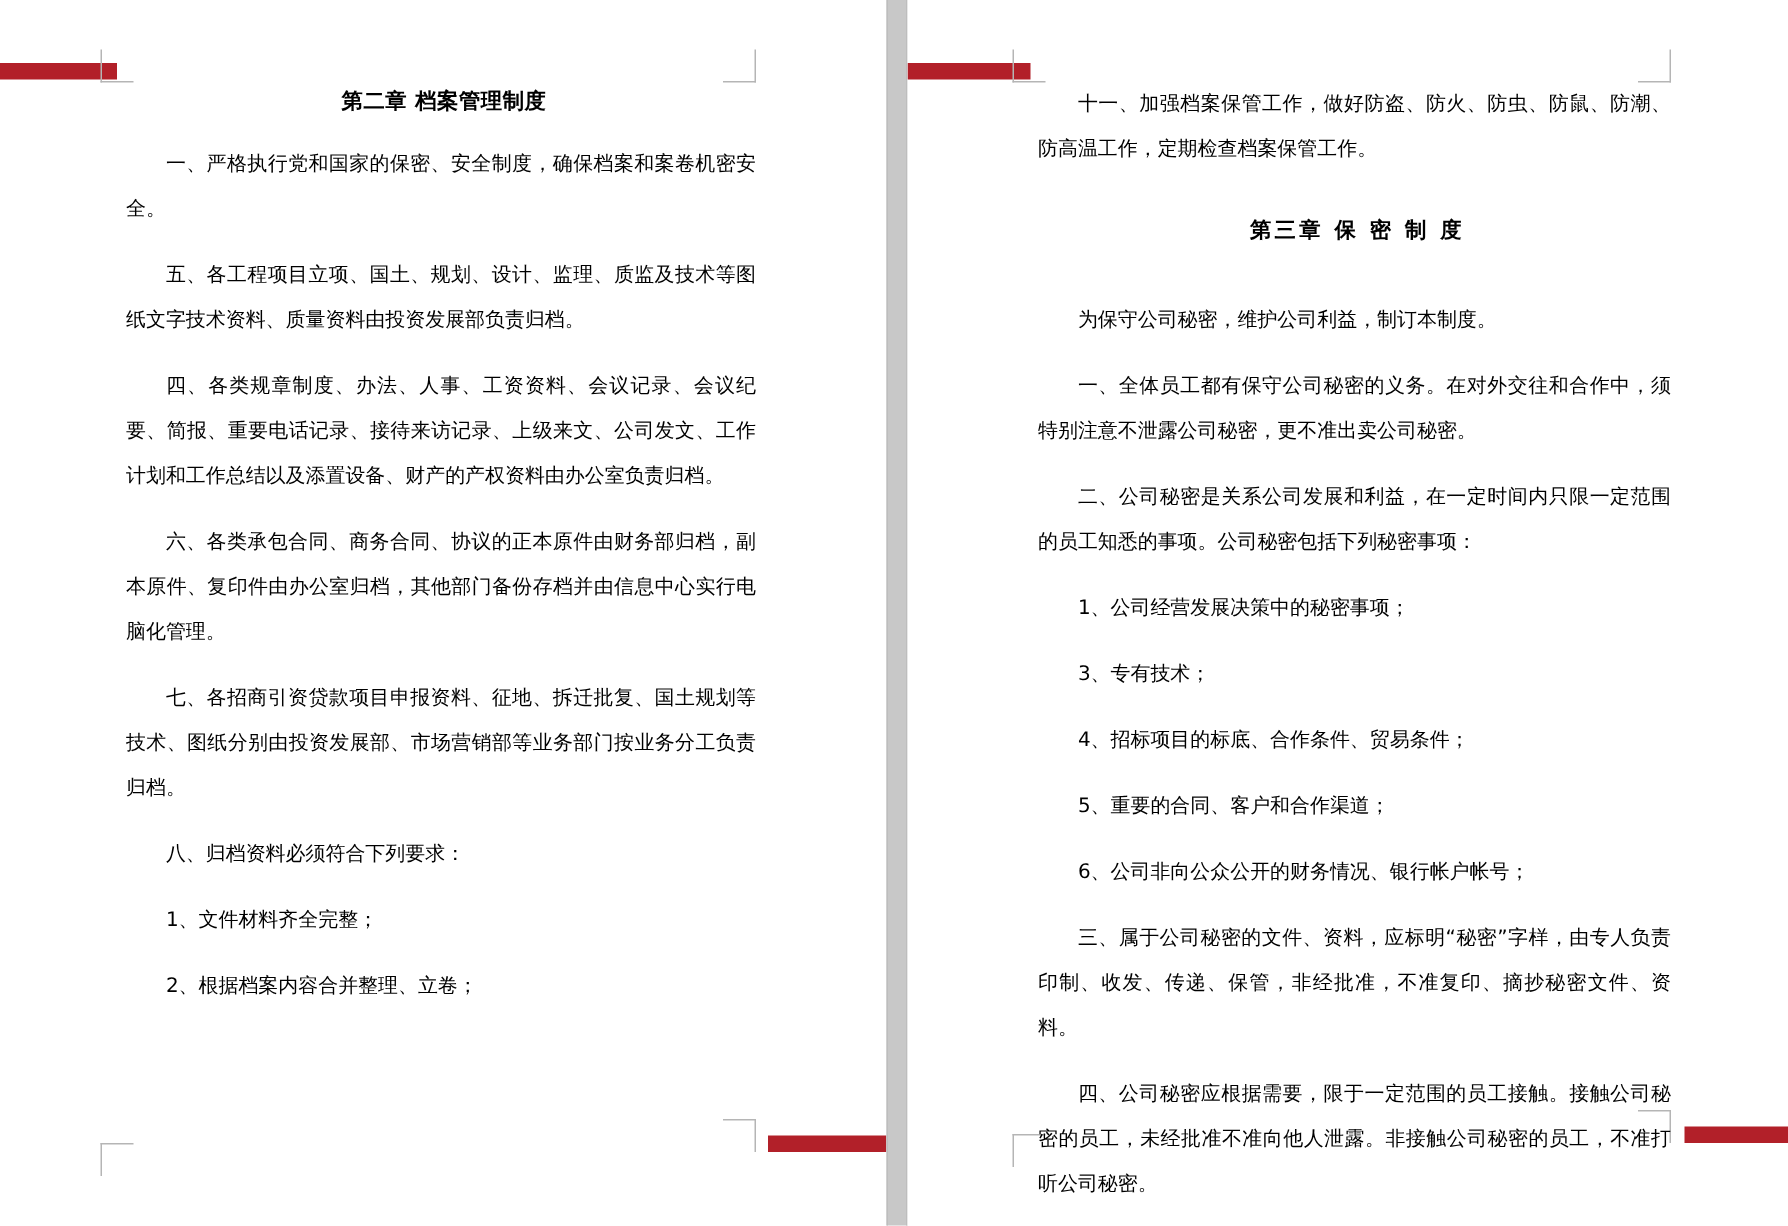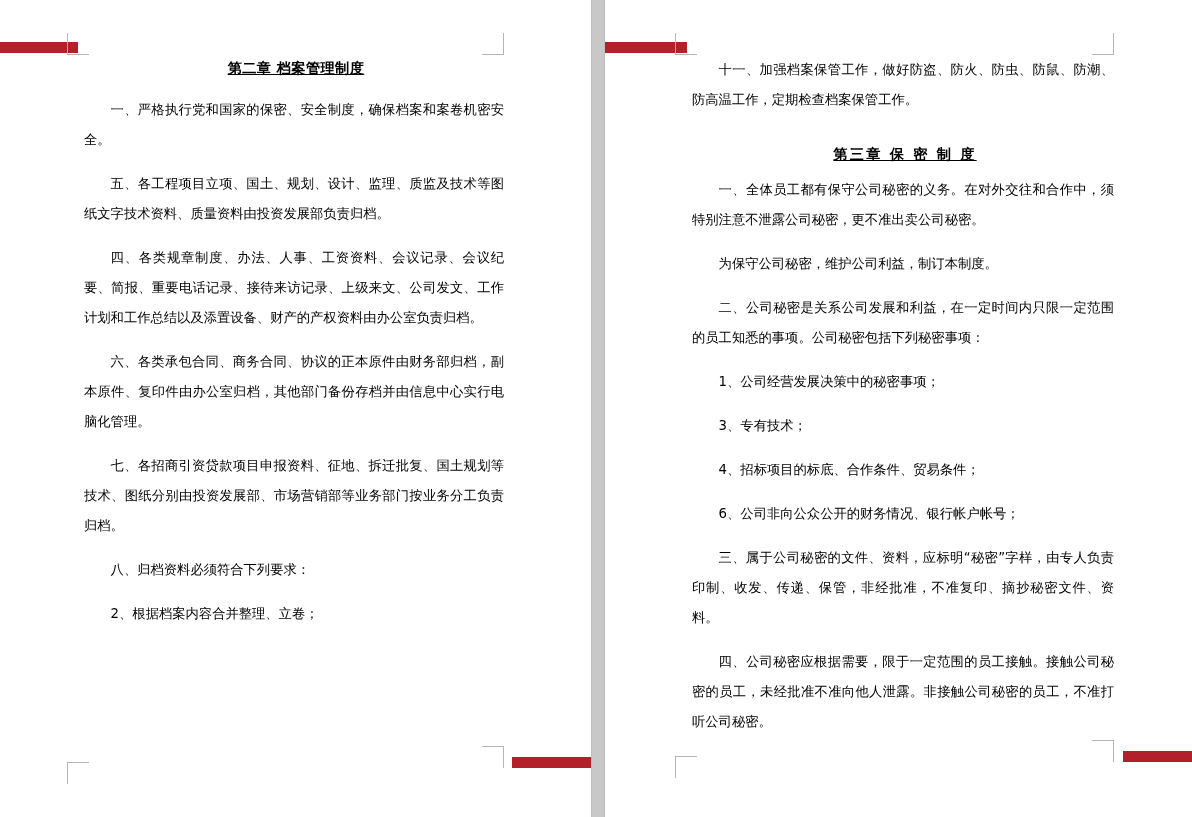--- a/index.html
+++ b/index.html
@@ -87,25 +87,24 @@
   .rp-body { left: 87px;  width: 426px; }
 
   h1.chapter-title {
     font-size: 14.2px;
     font-weight: bold;
     text-align: center;
     margin: 0 0 14px 0;
     padding: 0;
     line-height: 26px;
     letter-spacing: 0.4px;
-    text-decoration: underline;
   }
   h1.chapter-title.spaced {
     letter-spacing: 2.2px;
-    margin: 26px 0 8px 0;
+    margin: 26px 0 32px 0;
   }
   p.para {
     margin: 0 4px 14px 0;
     padding: 0;
     text-indent: 2em;
     text-align: justify;
     text-justify: inter-ideograph;
     word-break: break-all;
   }
   p.para:last-child { margin-bottom: 0; }
@@ -127,20 +126,21 @@
 
     <div class="body-text lp-body">
       <h1 class="chapter-title">第二章   档案管理制度</h1>
 
       <p class="para">一、严格执行党和国家的保密、安全制度，确保档案和案卷机密安全。</p>
       <p class="para">五、各工程项目立项、国土、规划、设计、监理、质监及技术等图纸文字技术资料、质量资料由投资发展部负责归档。</p>
       <p class="para">四、各类规章制度、办法、人事、工资资料、会议记录、会议纪要、简报、重要电话记录、接待来访记录、上级来文、公司发文、工作计划和工作总结以及添置设备、财产的产权资料由办公室负责归档。</p>
       <p class="para">六、各类承包合同、商务合同、协议的正本原件由财务部归档，副本原件、复印件由办公室归档，其他部门备份存档并由信息中心实行电脑化管理。</p>
       <p class="para">七、各招商引资贷款项目申报资料、征地、拆迁批复、国土规划等技术、图纸分别由投资发展部、市场营销部等业务部门按业务分工负责归档。</p>
       <p class="para">八、归档资料必须符合下列要求：</p>
+      <p class="para">1、文件材料齐全完整；</p>
       <p class="para">2、根据档案内容合并整理、立卷；</p>
 
     </div>
   </div>
 
   <div class="gutter"></div>
 
   <div class="page page-right">
 
     <div class="red-bar rp-bar-top"></div>
@@ -149,26 +149,27 @@
     <div class="crop crop-tl rp-crop-tl"></div>
     <div class="crop crop-tr rp-crop-tr"></div>
     <div class="crop crop-bl rp-crop-bl"></div>
     <div class="crop crop-br rp-crop-br"></div>
 
     <div class="body-text rp-body">
       <p class="para">十一、加强档案保管工作，做好防盗、防火、防虫、防鼠、防潮、防高温工作，定期检查档案保管工作。</p>
 
       <h1 class="chapter-title spaced">第三章   保 密 制 度</h1>
 
+      <p class="para">为保守公司秘密，维护公司利益，制订本制度。</p>
       <p class="para">一、全体员工都有保守公司秘密的义务。在对外交往和合作中，须特别注意不泄露公司秘密，更不准出卖公司秘密。</p>
-      <p class="para">为保守公司秘密，维护公司利益，制订本制度。</p>
       <p class="para">二、公司秘密是关系公司发展和利益，在一定时间内只限一定范围的员工知悉的事项。公司秘密包括下列秘密事项：</p>
       <p class="para">1、公司经营发展决策中的秘密事项；</p>
       <p class="para">3、专有技术；</p>
       <p class="para">4、招标项目的标底、合作条件、贸易条件；</p>
+      <p class="para">5、重要的合同、客户和合作渠道；</p>
       <p class="para">6、公司非向公众公开的财务情况、银行帐户帐号；</p>
       <p class="para">三、属于公司秘密的文件、资料，应标明“秘密”字样，由专人负责印制、收发、传递、保管，非经批准，不准复印、摘抄秘密文件、资料。</p>
       <p class="para">四、公司秘密应根据需要，限于一定范围的员工接触。接触公司秘密的员工，未经批准不准向他人泄露。非接触公司秘密的员工，不准打听公司秘密。</p>
 
     </div>
   </div>
 
 </div>
 
 </body></html>

